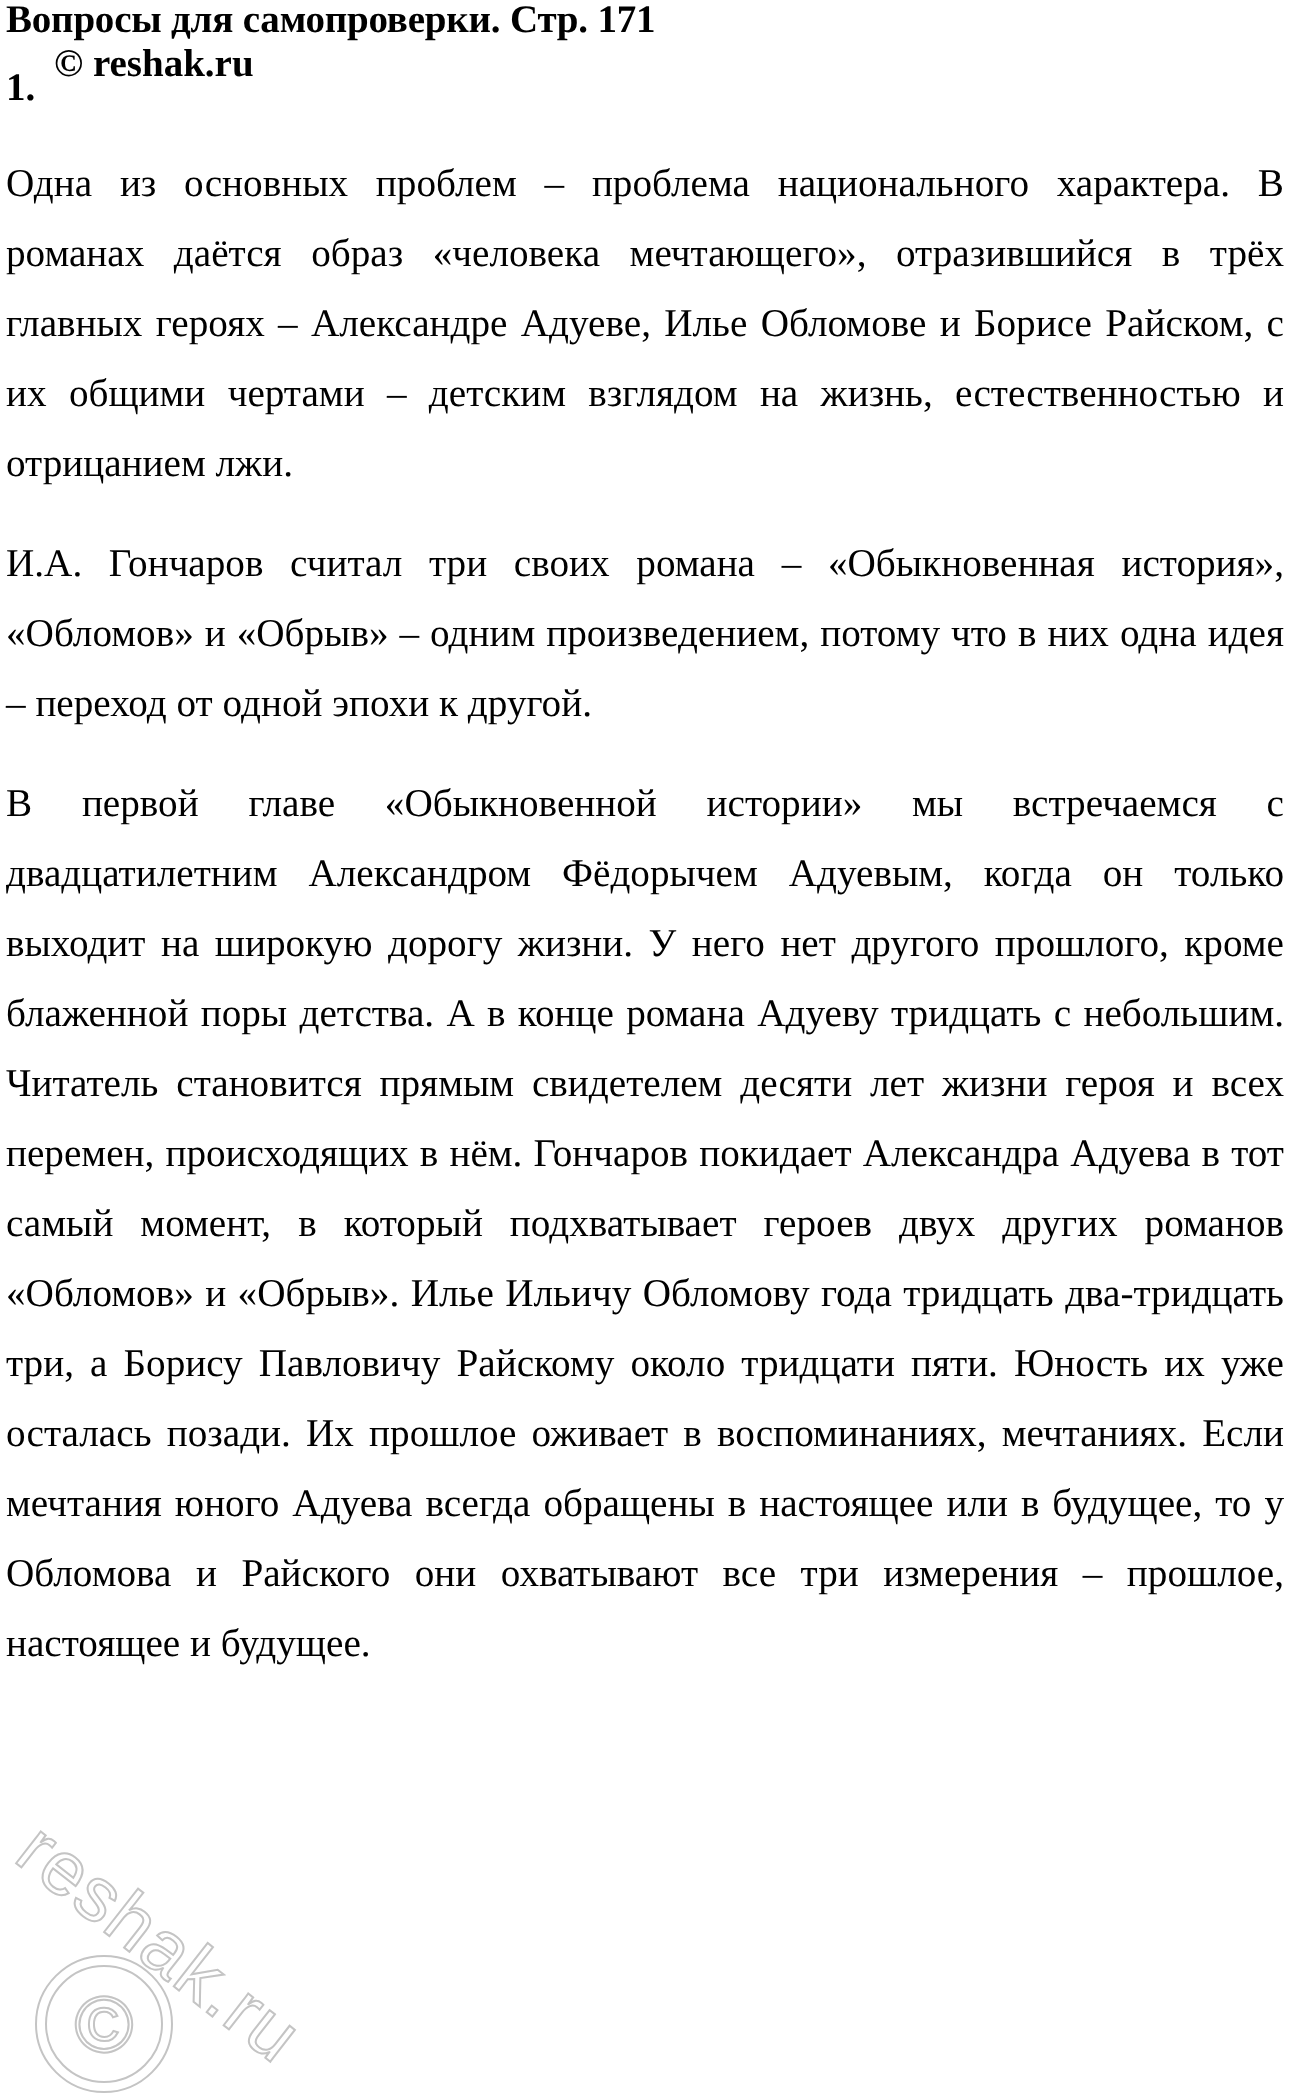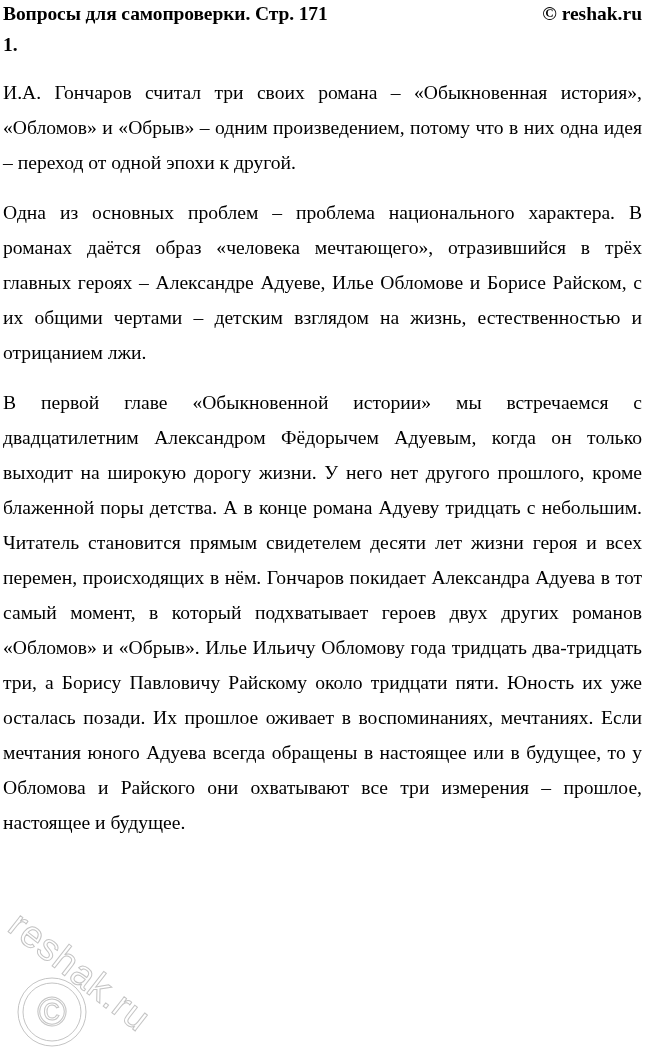--- a/index.html
+++ b/index.html
@@ -12,23 +12,24 @@
       color: #000000;
     }
     .header {
       position: absolute;
       left: 3px;
       right: 4px;
       top: 0px;
       height: 28px;
       display: flex;
       justify-content: space-between;
-      align-items: center;
+      align-items: flex-start;
       font-size: 19.5px;
       line-height: 22px;
+      flex-direction: column;
     }
     .header .title { font-weight: bold; letter-spacing: -0.1px; }
     .header .site { font-weight: bold; margin-left: 24px; }
     .qnum {
       position: absolute;
       left: 3px;
       top: 34px;
       font-size: 19.5px;
       font-weight: bold;
       line-height: 22px;
@@ -59,22 +60,22 @@
 <body>
 
 <div class="header">
   <span class="title">Вопросы для самопроверки. Стр. 171</span>
   <span class="site">© reshak.ru</span>
 </div>
 
 <div class="qnum">1.</div>
 
 <div class="content">
+  <p>Одна из основных проблем – проблема национального характера. В романах даётся образ «человека мечтающего», отразившийся в трёх главных героях – Александре Адуеве, Илье Обломове и Борисе Райском, с их общими чертами – детским взглядом на жизнь, естественностью и отрицанием лжи.</p>
   <p>И.А. Гончаров считал три своих романа – «Обыкновенная история», «Обломов» и «Обрыв» – одним произведением, потому что в них одна идея – переход от одной эпохи к другой.</p>
-  <p>Одна из основных проблем – проблема национального характера. В романах даётся образ «человека мечтающего», отразившийся в трёх главных героях – Александре Адуеве, Илье Обломове и Борисе Райском, с их общими чертами – детским взглядом на жизнь, естественностью и отрицанием лжи.</p>
   <p>В первой главе «Обыкновенной истории» мы встречаемся с двадцатилетним Александром Фёдорычем Адуевым, когда он только выходит на широкую дорогу жизни. У него нет другого прошлого, кроме блаженной поры детства. А в конце романа Адуеву тридцать с небольшим. Читатель становится прямым свидетелем десяти лет жизни героя и всех перемен, происходящих в нём. Гончаров покидает Александра Адуева в тот самый момент, в который подхватывает героев двух других романов «Обломов» и «Обрыв». Илье Ильичу Обломову года тридцать два-тридцать три, а Борису Павловичу Райскому около тридцати пяти. Юность их уже осталась позади. Их прошлое оживает в воспоминаниях, мечтаниях. Если мечтания юного Адуева всегда обращены в настоящее или в будущее, то у Обломова и Райского они охватывают все три измерения – прошлое, настоящее и будущее.</p>
 </div>
 
 <svg class="watermark" viewBox="0 0 200 150" xmlns="http://www.w3.org/2000/svg">
   <g fill="none" stroke="#c4c4c4" stroke-width="1">
     <circle cx="52" cy="112" r="34"></circle>
     <circle cx="52" cy="112" r="29"></circle>
     <text x="52" y="126" text-anchor="middle" font-family="Liberation Sans, sans-serif" font-size="40" stroke="#c4c4c4" fill="none">©</text>
     <text transform="translate(6,30) rotate(38)" font-family="Liberation Sans, sans-serif" font-size="38" letter-spacing="1" stroke="#c4c4c4" fill="none">reshak.ru</text>
   </g>

